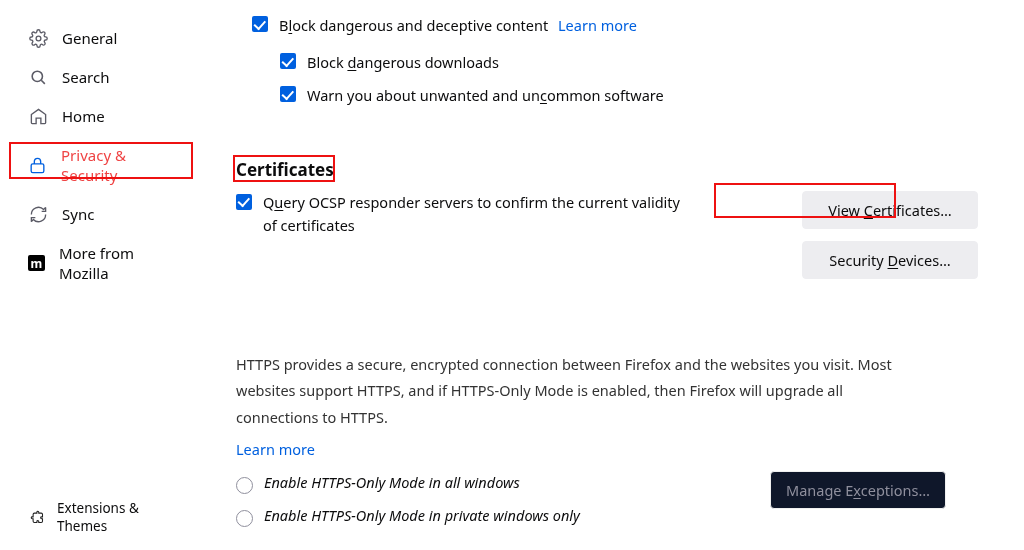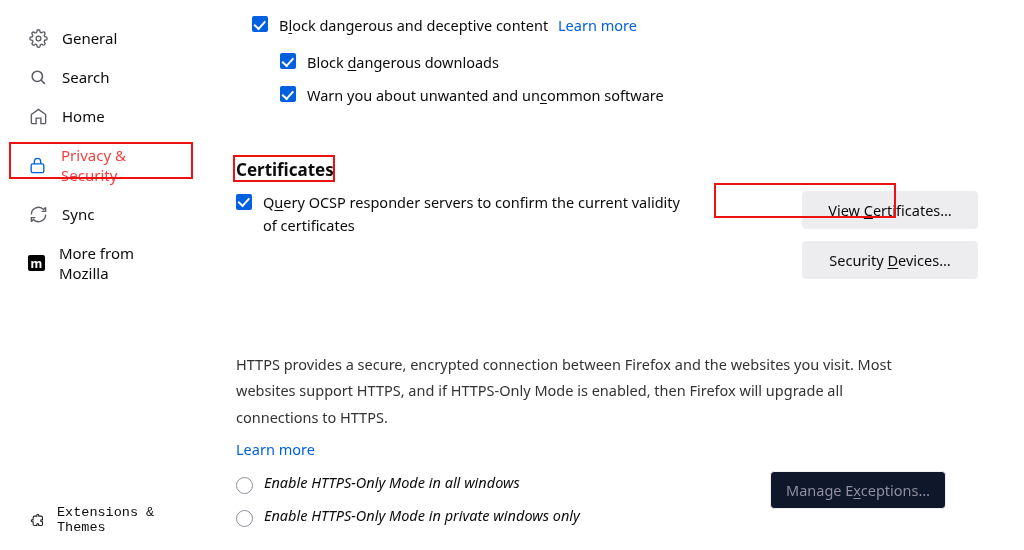--- a/index.html
+++ b/index.html
@@ -45,21 +45,20 @@
     .sidebar-item.selected {
       color: #ef4444;
     }
     .sidebar-item.selected .icon { color: #0060df; }
 
     .sidebar-bottom {
       position: absolute;
       bottom: 6px;
       left: 0;
       right: 0;
-      font-family: Liberation Mono, monospace;
     }
     .sidebar-bottom .sidebar-item {
       font-size: 13.5px;
       padding: 6px 12px 6px 22px;
       gap: 12px;
     }
     .sidebar-bottom .icon { width:16px; height:16px; color:#222; }
 
     .content {
       position: absolute;

